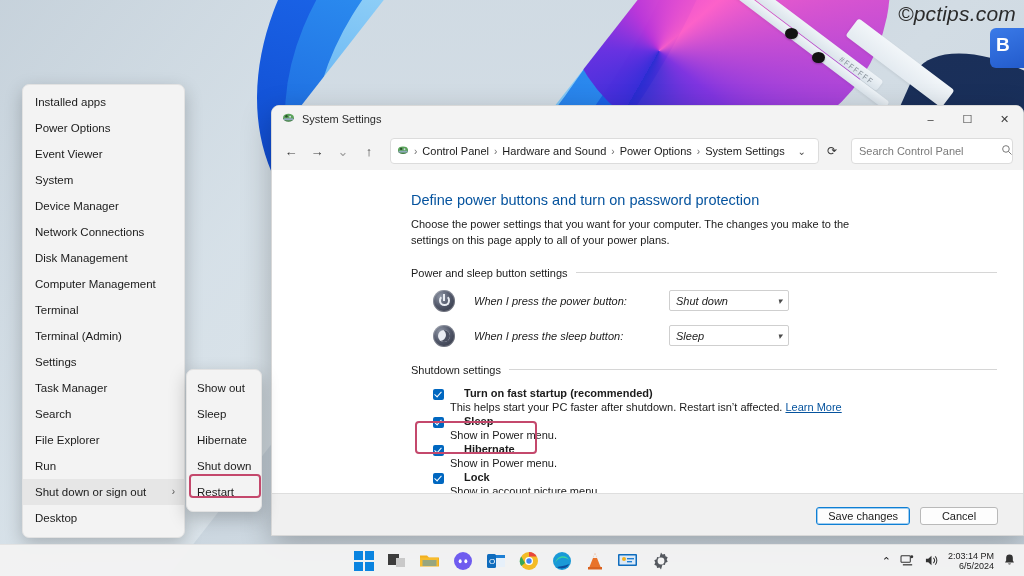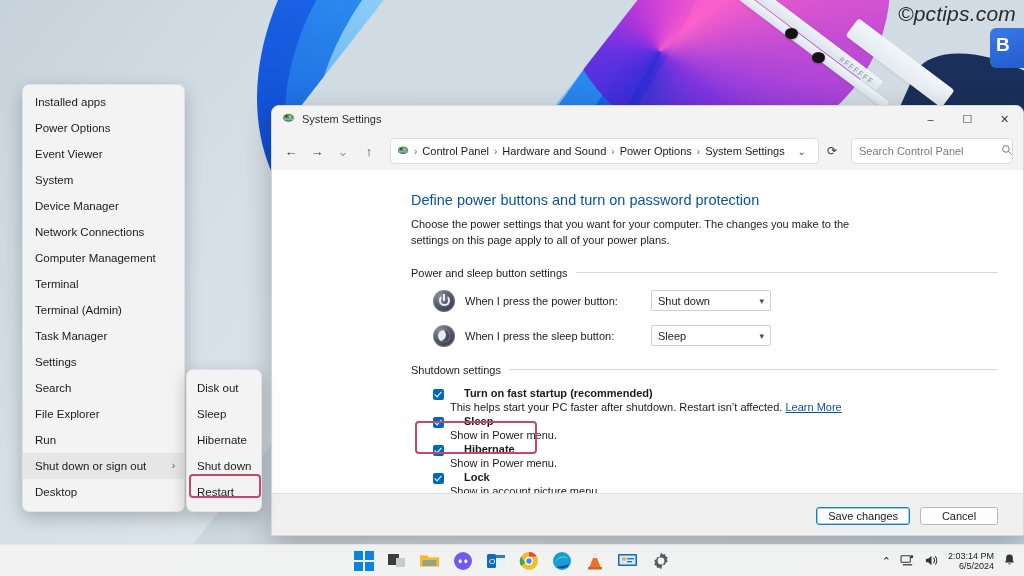--- a/index.html
+++ b/index.html
@@ -256,21 +256,22 @@
     display: flex; align-items: center; gap: 8px;
     font-size: 11px; color: #1b1b1b;
     margin-bottom: 11px;
   }
   .grouphead .rule {
     flex: 1; height: 1px; background: #d6d6d6;
   }
   .setting-row {
     display: flex; align-items: center;
     margin-left: 22px; margin-bottom: 13px;
-    gap: 10px;
+    gap: 19px;
+    font-style: italic;
   }
   .pwr-icon {
     width: 22px; height: 22px; border-radius: 50%;
     background: radial-gradient(circle at 35% 30%, #8f96a5 0%, #53596b 45%, #2a2e3c 100%);
     display: flex; align-items: center; justify-content: center;
     box-shadow: inset 0 0 0 1px rgba(255,255,255,.25);
     flex: none;
   }
   .pwr-glyph {
     width: 11px; height: 11px; border-radius: 50%;
@@ -390,33 +391,34 @@
   <div class="hexlabel">#FFFFFF</div>
   <div class="watermark">©pctips.com</div>
 
   <div id="winx">
       <div class="winx-item"><span>Installed apps</span></div>
       <div class="winx-item"><span>Power Options</span></div>
       <div class="winx-item"><span>Event Viewer</span></div>
       <div class="winx-item"><span>System</span></div>
       <div class="winx-item"><span>Device Manager</span></div>
       <div class="winx-item"><span>Network Connections</span></div>
+      <div class="winx-item"><span>Disk Management</span></div>
       <div class="winx-item"><span>Computer Management</span></div>
       <div class="winx-item"><span>Terminal</span></div>
       <div class="winx-item"><span>Terminal (Admin)</span></div>
+      <div class="winx-item"><span>Settings</span></div>
       <div class="winx-item"><span>Task Manager</span></div>
-      <div class="winx-item"><span>Settings</span></div>
       <div class="winx-item"><span>Search</span></div>
       <div class="winx-item"><span>File Explorer</span></div>
       <div class="winx-item"><span>Run</span></div>
       <div class="winx-item selected"><span>Shut down or sign out</span><span class="winx-arrow">›</span></div>
       <div class="winx-item"><span>Desktop</span></div>
     </div>
   <div id="winx-sub">
-      <div class="sub-item"><span>Disk out</span></div>
+      <div class="sub-item"><span>Show out</span></div>
       <div class="sub-item"><span>Sleep</span></div>
       <div class="sub-item"><span>Hibernate</span></div>
       <div class="sub-item"><span>Shut down</span></div>
       <div class="sub-item"><span>Restart</span></div>
     </div>
   <div class="hl-box" id="hl-restart"></div>
 
   <div id="cpwin">
 
     <div class="titlebar">

